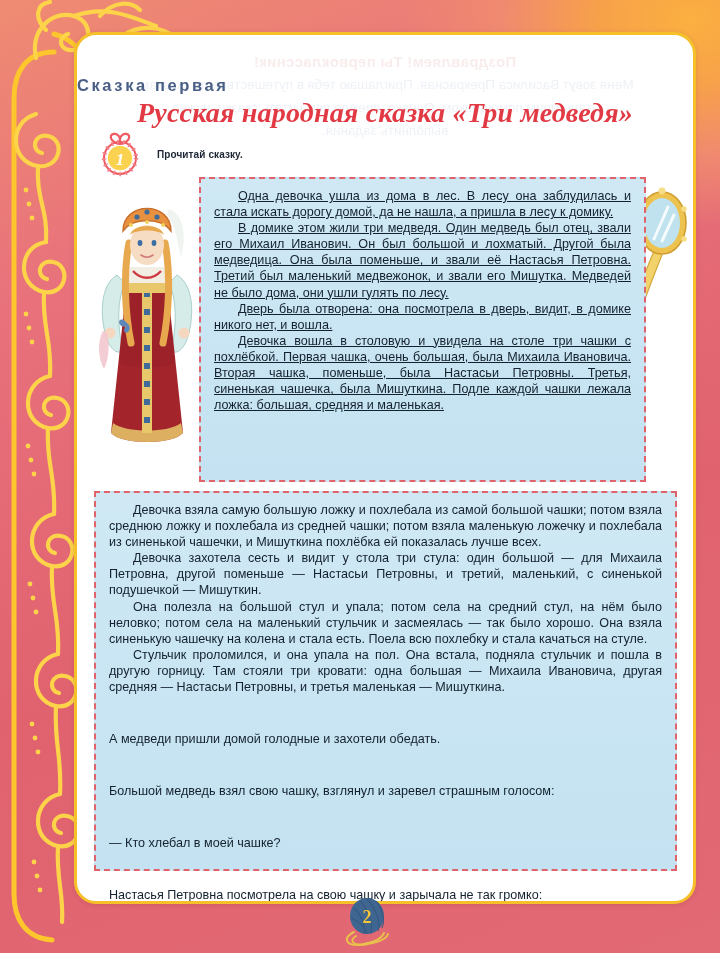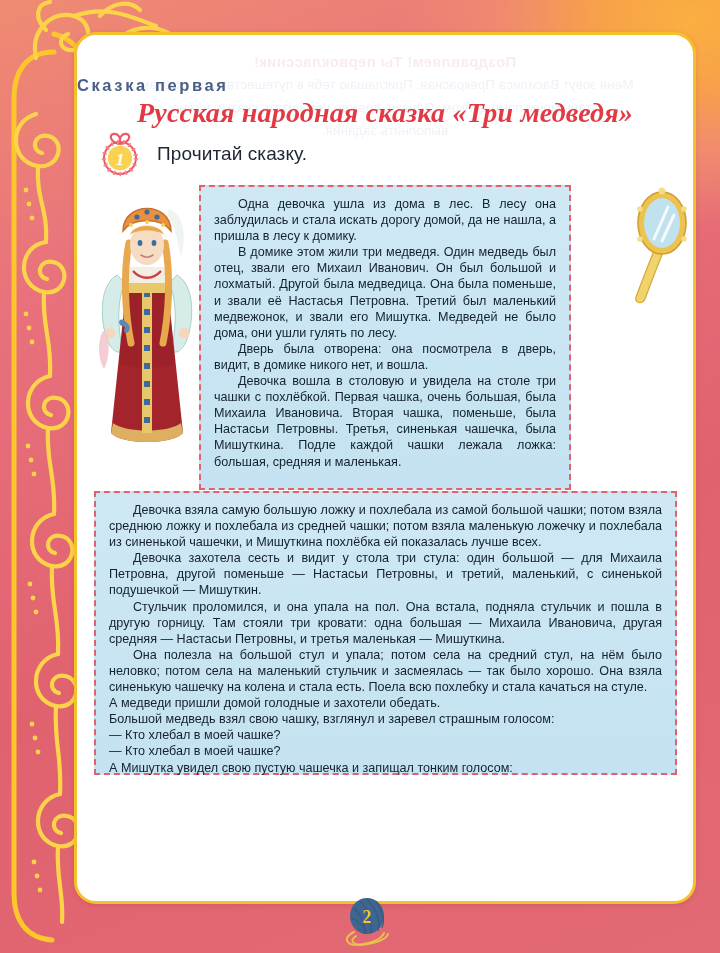--- a/index.html
+++ b/index.html
@@ -54,44 +54,44 @@
     font-family:"Liberation Serif", serif;
     font-style:italic;font-weight:700;
     font-size:28px;color:#e23a44;letter-spacing:.2px;
     text-shadow:0 1px 0 rgba(255,255,255,.6);
   }
 
   
   .task-row{position:absolute;left:20px;top:96px;display:flex;align-items:center;gap:14px;}
   .badge{position:relative;width:46px;height:46px;flex:0 0 46px;}
   .badge svg{display:block;}
-  .task-label{font-size:19px;font-weight:400;color:#1d2633;letter-spacing:.1px;}
+  .task-label{font-size:10px;font-weight:700;color:#1d2633;letter-spacing:.1px;}
 
   
   .doll{position:absolute;left:18px;top:148px;width:104px;height:300px;}
   .mirror{position:absolute;left:551px;top:150px;width:64px;height:120px;}
 
   
   .tbox{
     position:absolute;
     background:linear-gradient(180deg,#cfe8f4 0%,#c9e5f3 55%,#c4e2f1 100%);
     border:2px dashed #e0636b;
     box-sizing:border-box;
     padding:9px 13px 10px 13px;
     color:#14212e;
     font-size:12.6px;
     line-height:16.1px;
     text-align:justify;
     text-justify:inter-word;
     -webkit-hyphens:manual;hyphens:manual;
   }
   .tbox p{margin:0;text-indent:24px;}
-  .tbox p.noind{text-indent:0;}
-  .tbox-1{left:122px;top:150px;width:372px;height:305px;}
-  .tbox-2{left:17px;top:456px;width:583px;height:284px;}
+  .tbox p.noind{text-indent:0;margin-top:36px;}
+  .tbox-1{left:122px;top:142px;width:447px;height:305px;text-decoration:underline;}
+  .tbox-2{left:17px;top:456px;width:583px;height:380px;}
 
   
   .pageno{position:absolute;left:336px;top:888px;width:62px;height:62px;}
 </style>
 </head>
 <body>
 
 <div class="page">
 
   <svg class="orn orn-left" viewBox="0 0 116 965">
@@ -264,25 +264,26 @@
     <div class="tbox tbox-1">
       <p>Одна девочка ушла из дома в лес. В лесу она заблудилась и стала искать дорогу домой, да не нашла, а пришла в лесу к домику.</p>
       <p>В домике этом жили три медведя. Один медведь был отец, звали его Михаил Иванович. Он был большой и лохматый. Другой была медведица. Она была поменьше, и звали её Настасья Петровна. Третий был маленький медвежонок, и звали его Мишутка. Медведей не было дома, они ушли гулять по лесу.</p>
       <p>Дверь была отворена: она посмотрела в дверь, видит, в домике никого нет, и вошла.</p>
       <p>Девочка вошла в столовую и увидела на столе три чашки с похлёбкой. Первая чашка, очень большая, была Михаила Ивановича. Вторая чашка, поменьше, была Настасьи Петровны. Третья, синенькая чашечка, была Мишуткина. Подле каждой чашки лежала ложка: большая, средняя и маленькая.</p>
     </div>
 
     <div class="tbox tbox-2">
       <p>Девочка взяла самую большую ложку и похлебала из самой большой чашки; потом взяла среднюю ложку и похлебала из средней чашки; потом взяла маленькую ложечку и похлебала из синенькой чашечки, и Мишуткина похлёбка ей показалась лучше всех.</p>
       <p>Девочка захотела сесть и видит у стола три стула: один большой — для Михаила Петровна, другой поменьше — Настасьи Петровны, и третий, маленький, с синенькой подушечкой — Мишуткин.</p>
+      <p>Она полезла на большой стул и упала; потом села на средний стул, на нём было неловко; потом села на маленький стульчик и засмеялась — так было хорошо. Она взяла синенькую чашечку на колена и стала есть. Поела всю похлебку и стала качаться на стуле.</p>
       <p>Стульчик проломился, и она упала на пол. Она встала, подняла стульчик и пошла в другую горницу. Там стояли три кровати: одна большая — Михаила Ивановича, другая средняя — Настасьи Петровны, и третья маленькая — Мишуткина.</p>
-      <p>Она полезла на большой стул и упала; потом села на средний стул, на нём было неловко; потом села на маленький стульчик и засмеялась — так было хорошо. Она взяла синенькую чашечку на колена и стала есть. Поела всю похлебку и стала качаться на стуле.</p>
       <p class="noind">А медведи пришли домой голодные и захотели обедать.</p>
       <p class="noind">Большой медведь взял свою чашку, взглянул и заревел страшным голосом:</p>
       <p class="noind">— Кто хлебал в моей чашке?</p>
+      <p class="noind">Настасья Петровна посмотрела на свою чашку и зарычала не так громко:</p>
       <p class="noind">— Кто хлебал в моей чашке?</p>
       <p class="noind">А Мишутка увидел свою пустую чашечка и запищал тонким голосом:</p>
     </div>
 
   </div>
 
   <div class="pageno">
     <svg viewBox="0 0 62 62" width="62" height="62">
       <g fill="none" stroke="#e8c24a" stroke-width="2" stroke-linecap="round">
         <path d="M18 44 C6 50 10 58 24 57 C38 56 50 52 52 46"></path>

